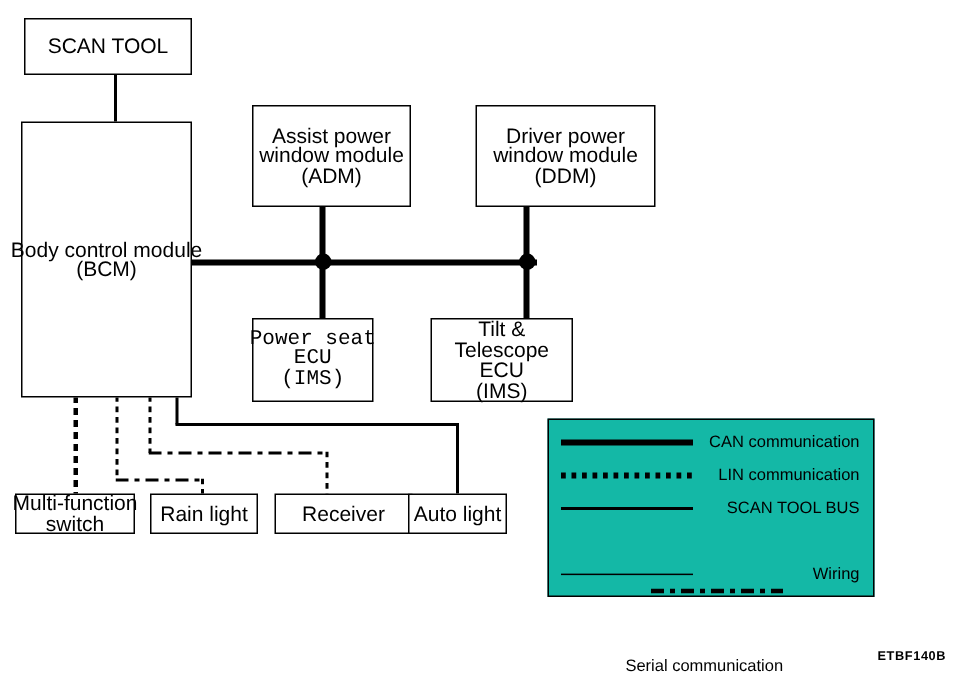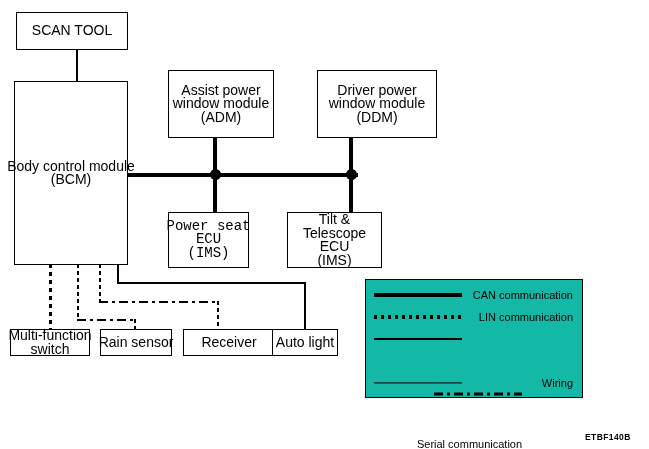--- a/index.html
+++ b/index.html
@@ -188,21 +188,21 @@
     <span class="ln">ECU</span>
     <span class="ln">(IMS)</span>
   </div>
 
   <div class="box" style="left:10px;top:329px;width:80px;height:27px;">
     <span class="ln">Multi-function</span>
     <span class="ln">switch</span>
   </div>
 
   <div class="box" style="left:100px;top:329px;width:72px;height:27px;">
-    <span class="ln">Rain sensor</span>
+    <span class="ln">Rain light</span>
   </div>
 
   <div class="box" style="left:183px;top:329px;width:92px;height:27px;">
     <span class="ln">Receiver</span>
   </div>
 
   <div class="box" style="left:272px;top:329px;width:66px;height:27px;">
     <span class="ln">Auto light</span>
   </div>
 
@@ -219,20 +219,21 @@
       <span class="leg-sample">
           <i class="s-lin"></i>
         </span>
       <span class="leg-label">LIN communication</span>
     </div>
 
     <div class="leg-row" style="top:48px;">
       <span class="leg-sample">
           <i class="s-scan"></i>
         </span>
+      <span class="leg-label">SCAN TOOL BUS</span>
     </div>
 
     <div class="leg-row" style="top:70px;flex-direction:column;">
       <span class="leg-sample">
           <i class="s-ser"></i>
         </span>
       <span class="leg-label">Serial communication</span>
     </div>
 
     <div class="leg-row" style="top:92px;">

